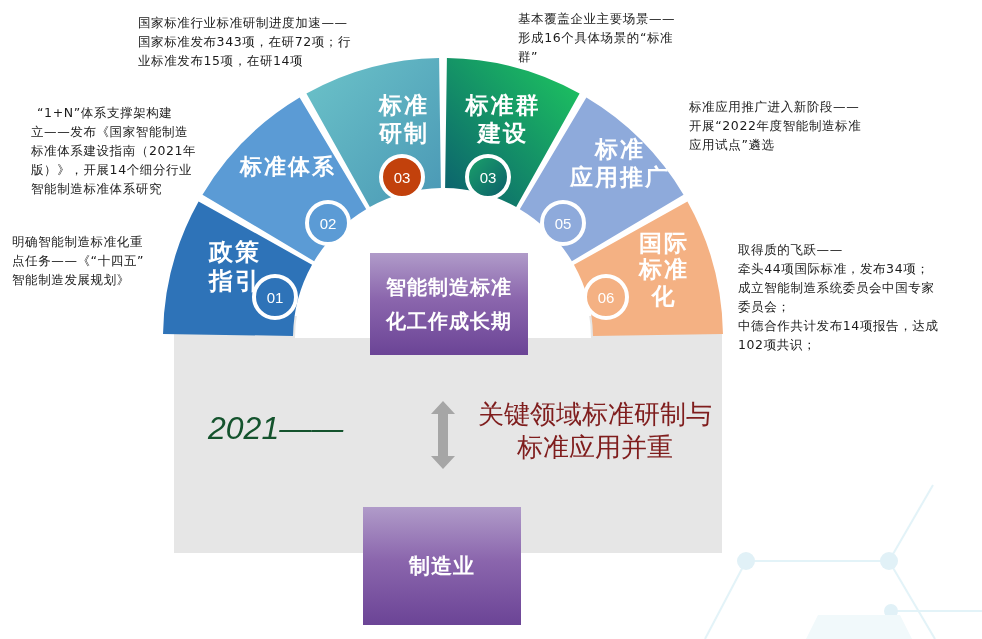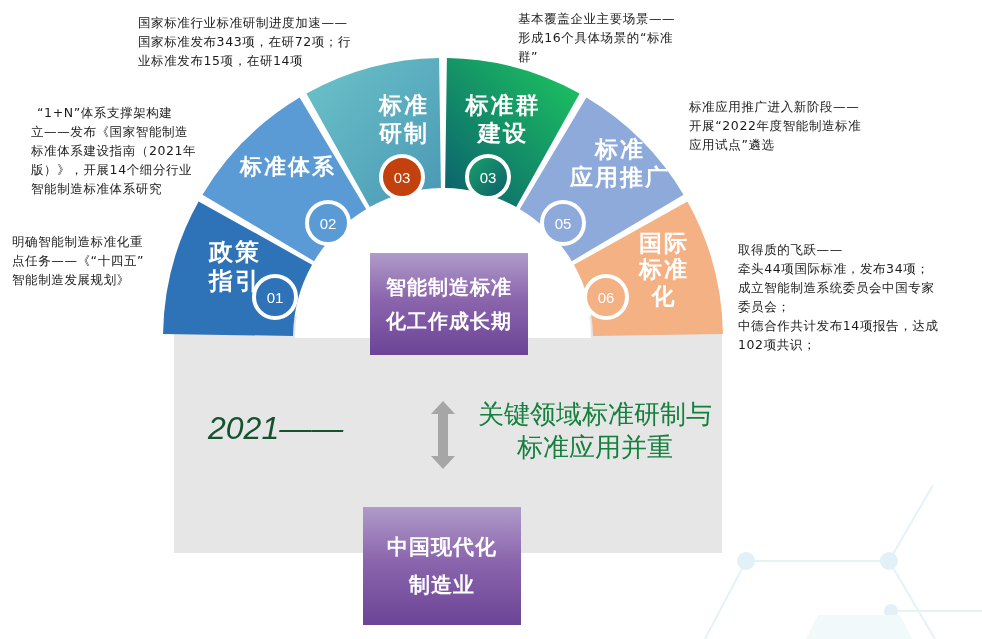--- a/index.html
+++ b/index.html
@@ -38,21 +38,21 @@
     font-family: "DejaVu Sans", sans-serif;
   }
   .year {
     position: absolute; left: 208px; top: 410px; font-size: 32px; color: #14532d;
     font-family: "Liberation Sans", sans-serif;
     font-style: italic;
   }
   .arrow-icon { position: absolute; left: 431px; top: 401px; width: 24px; height: 68px; }
   .key-text {
     position: absolute; left: 470px; top: 398px; width: 250px; text-align: center;
-    font-size: 26px; line-height: 33px; color: #15803d;
+    font-size: 26px; line-height: 33px; color: #7f1d1d;
     font-family: "DejaVu Sans", sans-serif;
   }
 </style>
 </head>
 <body>
 
 <svg class="bg-deco" viewBox="0 0 982 639">
   <g stroke="#e3f3f8" stroke-width="2" fill="none">
     <line x1="746" y1="561" x2="889" y2="561"></line>
     <line x1="889" y1="561" x2="933" y2="485"></line>
@@ -159,15 +159,14 @@
 <svg class="arrow-icon" viewBox="0 0 24 68">
   <polygon points="12,0 24,13 17,13 17,55 24,55 12,68 0,55 7,55 7,13 0,13" fill="#a6a6a6"></polygon>
 </svg>
 
 <div class="key-text">
   <div>关键领域标准研制与</div>
   <div>标准应用并重</div>
 </div>
 
 <div class="purple-box" style="left:363px; top:507px; height:118px; font-size:21px; line-height:38px;">
-  <div>中国现代化</div>
   <div>制造业</div>
 </div>
 
 </body></html>

